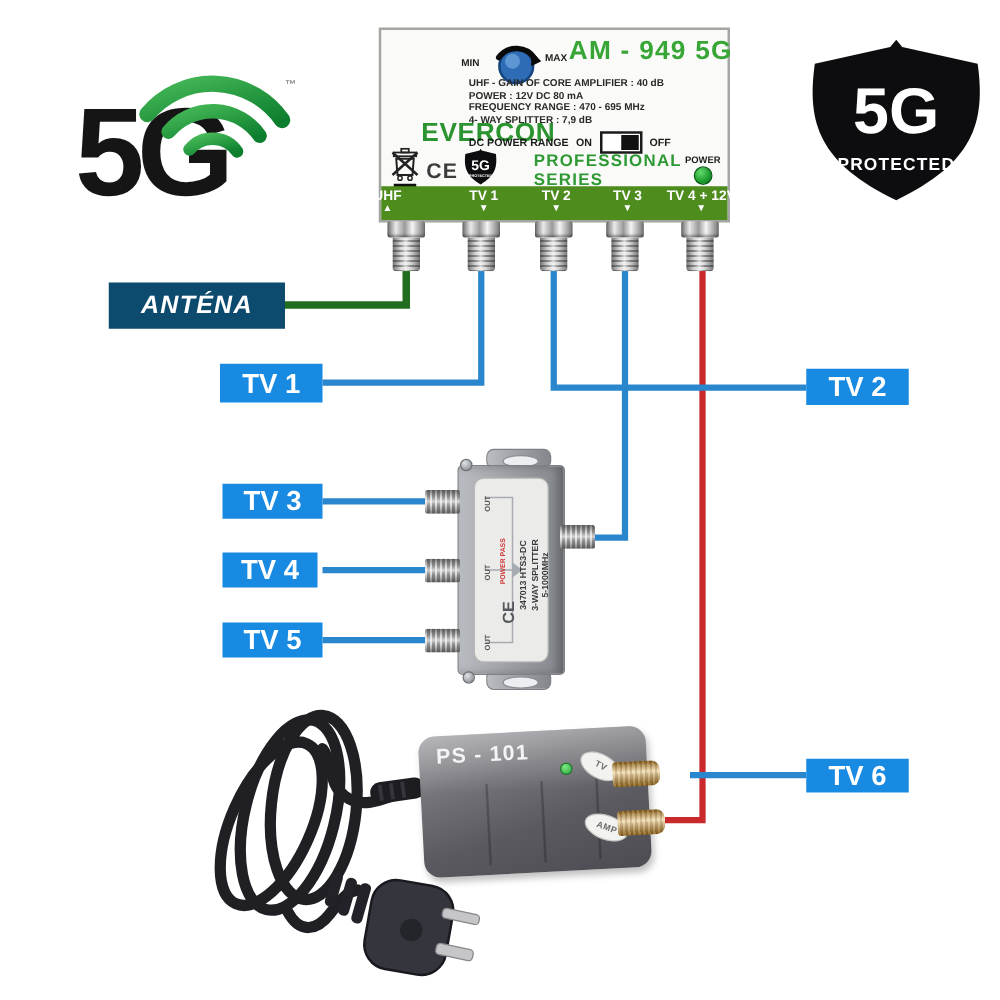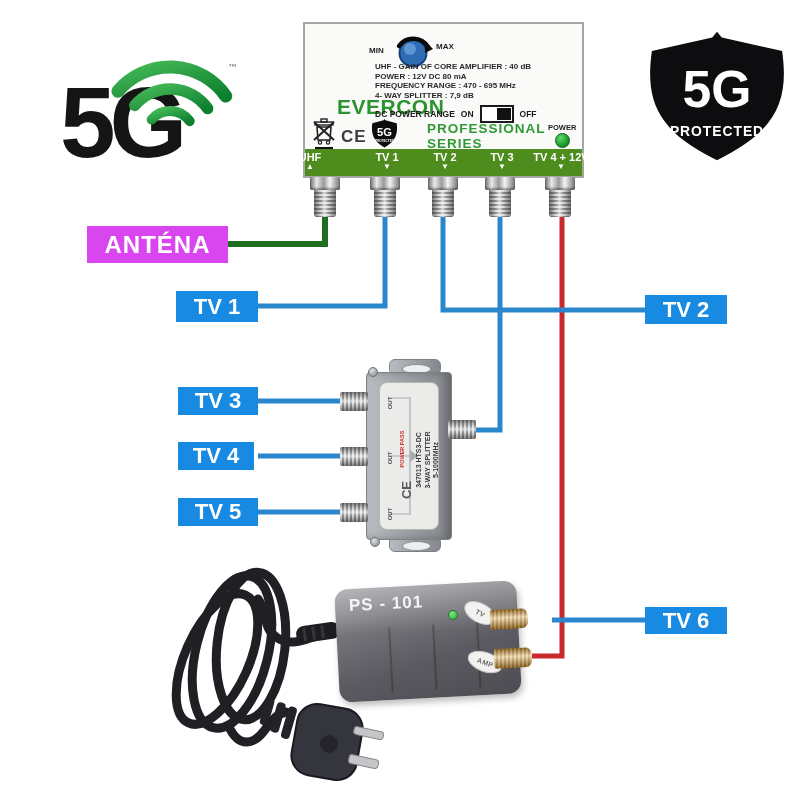--- a/index.html
+++ b/index.html
@@ -49,21 +49,21 @@
     background:linear-gradient(180deg,rgba(30,30,30,.5),rgba(255,255,255,0) 30%,rgba(255,255,255,.6) 48%,rgba(255,255,255,0) 66%,rgba(30,30,30,.5)),
                repeating-linear-gradient(90deg,#d8d8d8 0 2px,#8f8f8f 2px 4px);}
 
   
   .fc-gold{height:20px;width:38px;border-radius:3px 7px 7px 3px;
     background:linear-gradient(180deg,rgba(80,45,0,.55),rgba(255,255,255,.55) 42%,rgba(80,45,0,.55)),
                repeating-linear-gradient(90deg,#e9c169 0 2px,#a87c2c 2px 4px);}
 
   
   .lbl{display:flex;align-items:center;justify-content:center;color:#fff;font-weight:700;}
-  .lbl-green{background:#d946ef;font-size:24px;letter-spacing:1px;}
+  .lbl-green{background:#0c4a6e;font-size:20px;letter-spacing:1px;font-style:italic;}
   .lbl-blue{background:#188ae2;font-size:22px;}
 
   
   .spl-zinc{background:linear-gradient(90deg,#b9bcc0,#9a9da2 55%,#84878c);border:1px solid #7d8084;box-sizing:border-box;}
   .spl-body{left:366px;top:372px;width:86px;height:168px;border-radius:4px;
             box-shadow:inset -5px 0 8px rgba(0,0,0,.25);}
   .spl-tab{width:52px;height:16px;border-radius:6px;}
   .spl-tab::after{content:"";position:absolute;left:12px;top:4px;width:27px;height:8px;border-radius:50%;
                   background:#eceff1;border:1px solid #8a8d90;}
   .spl-label{left:379px;top:382px;width:60px;height:148px;background:#ebebe9;
@@ -158,20 +158,21 @@
     <div class="abs amp-brand">EVERCON</div>
     <span class="abs amp-min">MIN</span>
     <svg class="abs" style="left:86px;top:5px" width="46" height="44">
       <circle cx="22" cy="24" r="13.5" fill="#2e6cb5"></circle>
       <circle cx="19" cy="20" r="6" fill="#6ea4dd" opacity=".75"></circle>
       <circle cx="22" cy="24" r="13.5" fill="none" stroke="#14447e" stroke-width="2"></circle>
       <path d="M8,17 A17.5,17.5 0 0 1 37,18" stroke="#0a0a0a" stroke-width="4.5" fill="none" stroke-linecap="round"></path>
       <polygon points="34,12 42,20 34,24" fill="#0a0a0a"></polygon>
     </svg>
     <span class="abs amp-max">MAX</span>
+    <div class="abs amp-model">AM - 949  5G</div>
     <div class="abs amp-specs">
       <div>UHF - GAIN OF CORE AMPLIFIER : 40 dB</div>
       <div>POWER : 12V DC 80 mA</div>
       <div>FREQUENCY RANGE : 470 - 695 MHz</div>
       <div>4- WAY SPLITTER : 7,9 dB</div>
     </div>
     <div class="abs amp-dc">
       <span>DC POWER RANGE</span>
       <span>ON</span>
       <span class="dc-switch"></span>

